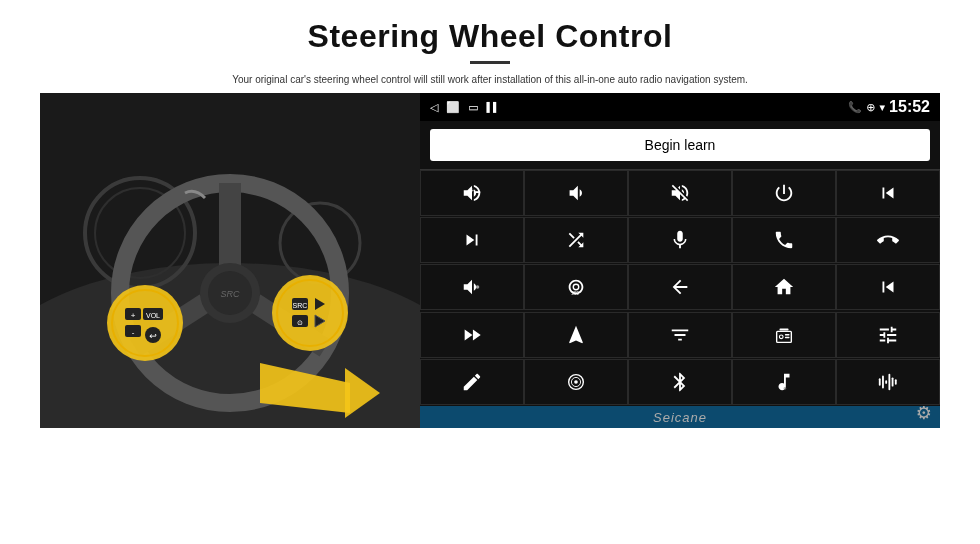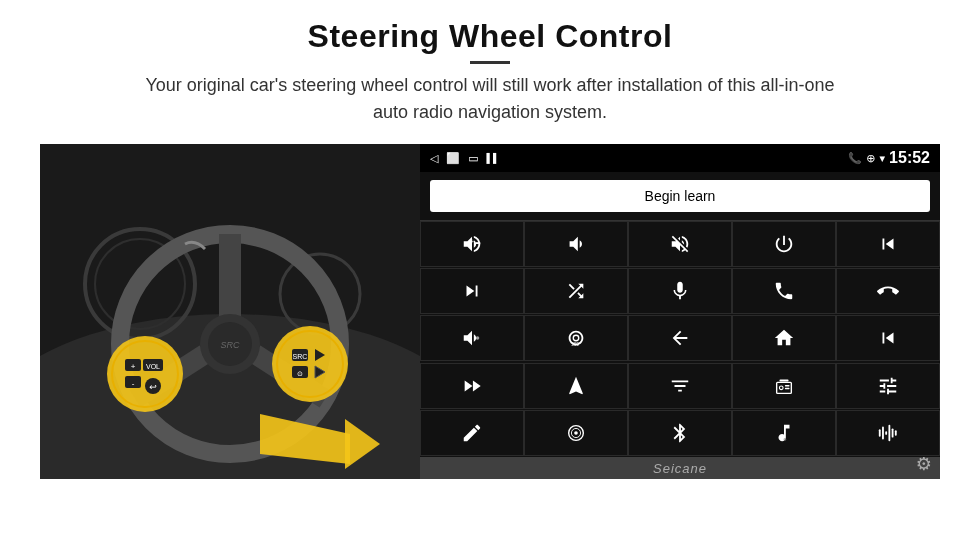--- a/index.html
+++ b/index.html
@@ -28,26 +28,25 @@
       color: #111;
       letter-spacing: 0.5px;
     }
     .title-divider {
       width: 40px;
       height: 3px;
       background: #333;
       margin: 6px auto 8px;
     }
     .subtitle {
-      font-size: 18px;
+      font-size: 10px;
       color: #333;
       text-align: center;
       max-width: 720px;
       line-height: 1.5;
-      margin-bottom: 12px;
     }
     .content-row {
       display: flex;
       width: 100%;
       gap: 0;
     }
     
     .steering-img {
       width: 380px;
       min-width: 380px;
@@ -111,21 +110,21 @@
       cursor: pointer;
       color: #fff;
       font-size: 18px;
     }
     .icon-cell svg {
       width: 22px;
       height: 22px;
       fill: #fff;
     }
     .seicane-bar {
-      background: #404040;
+      background: #0c4a6e;
       height: 22px;
       display: flex;
       align-items: center;
       justify-content: center;
     }
     .seicane-text {
       font-style: italic;
       font-size: 13px;
       color: #aaa;
       letter-spacing: 1px;

